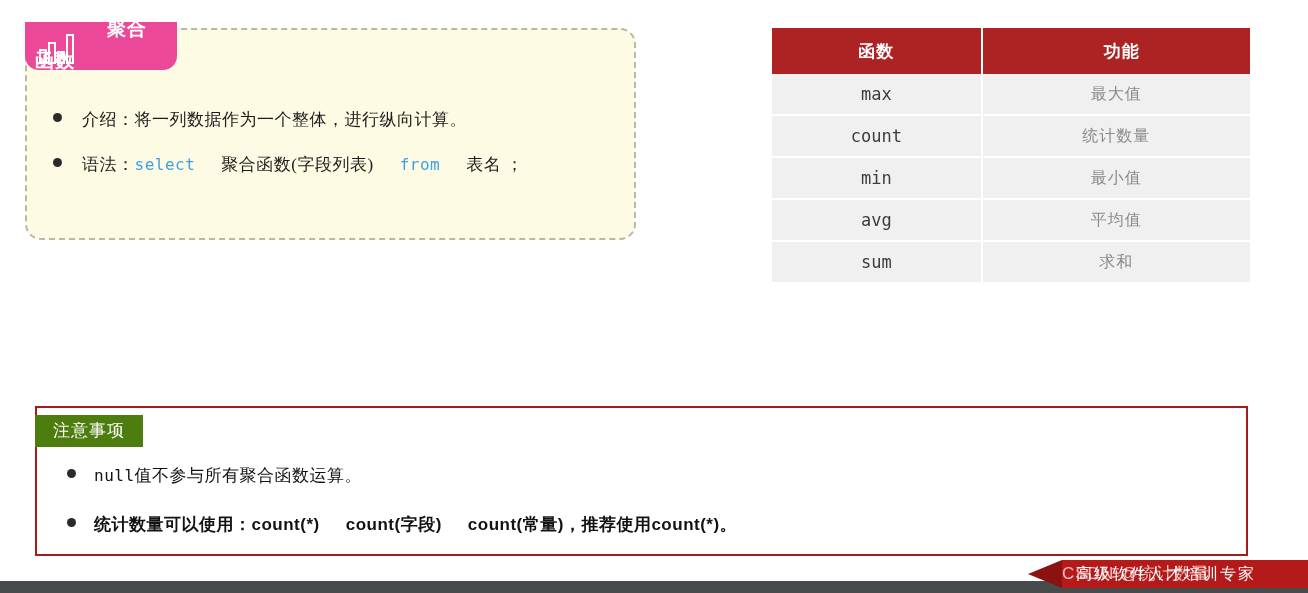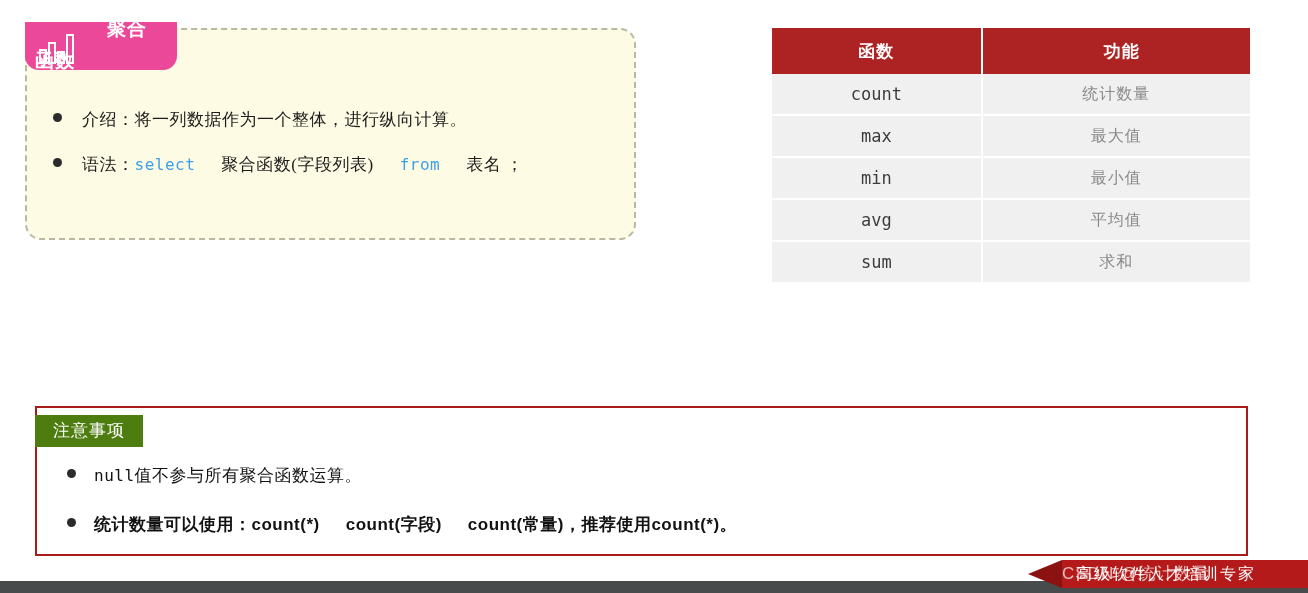--- a/index.html
+++ b/index.html
@@ -281,26 +281,26 @@
 
 <table id="fn-table">
   <thead>
     <tr>
       <th>函数</th>
       <th>功能</th>
     </tr>
   </thead>
   <tbody>
     <tr>
+      <td class="fn-name">max</td>
+      <td class="fn-desc">最大值</td>
+    </tr>
+    <tr>
       <td class="fn-name">count</td>
       <td class="fn-desc">统计数量</td>
-    </tr>
-    <tr>
-      <td class="fn-name">max</td>
-      <td class="fn-desc">最大值</td>
     </tr>
     <tr>
       <td class="fn-name">min</td>
       <td class="fn-desc">最小值</td>
     </tr>
     <tr>
       <td class="fn-name">avg</td>
       <td class="fn-desc">平均值</td>
     </tr>
     <tr>

